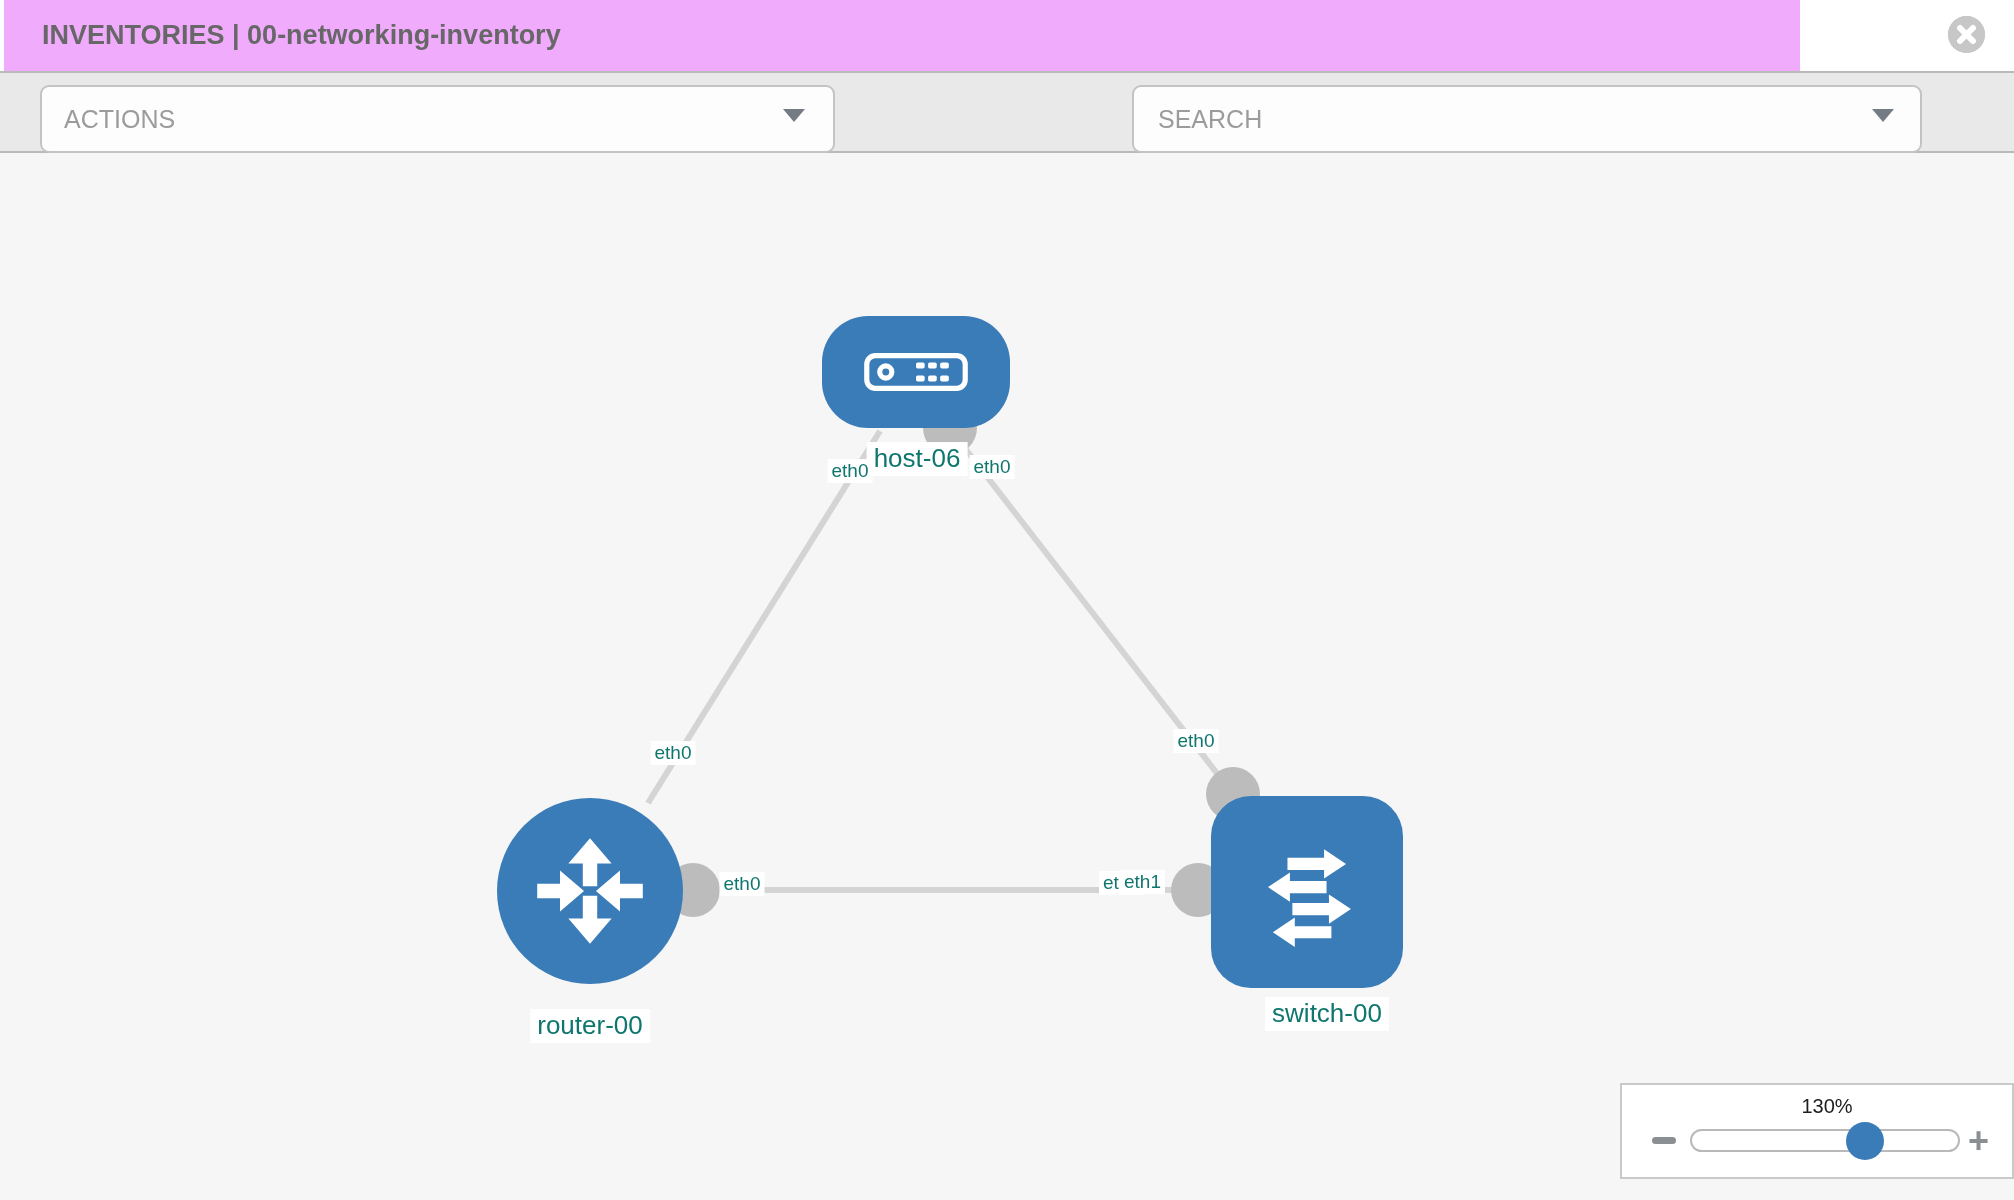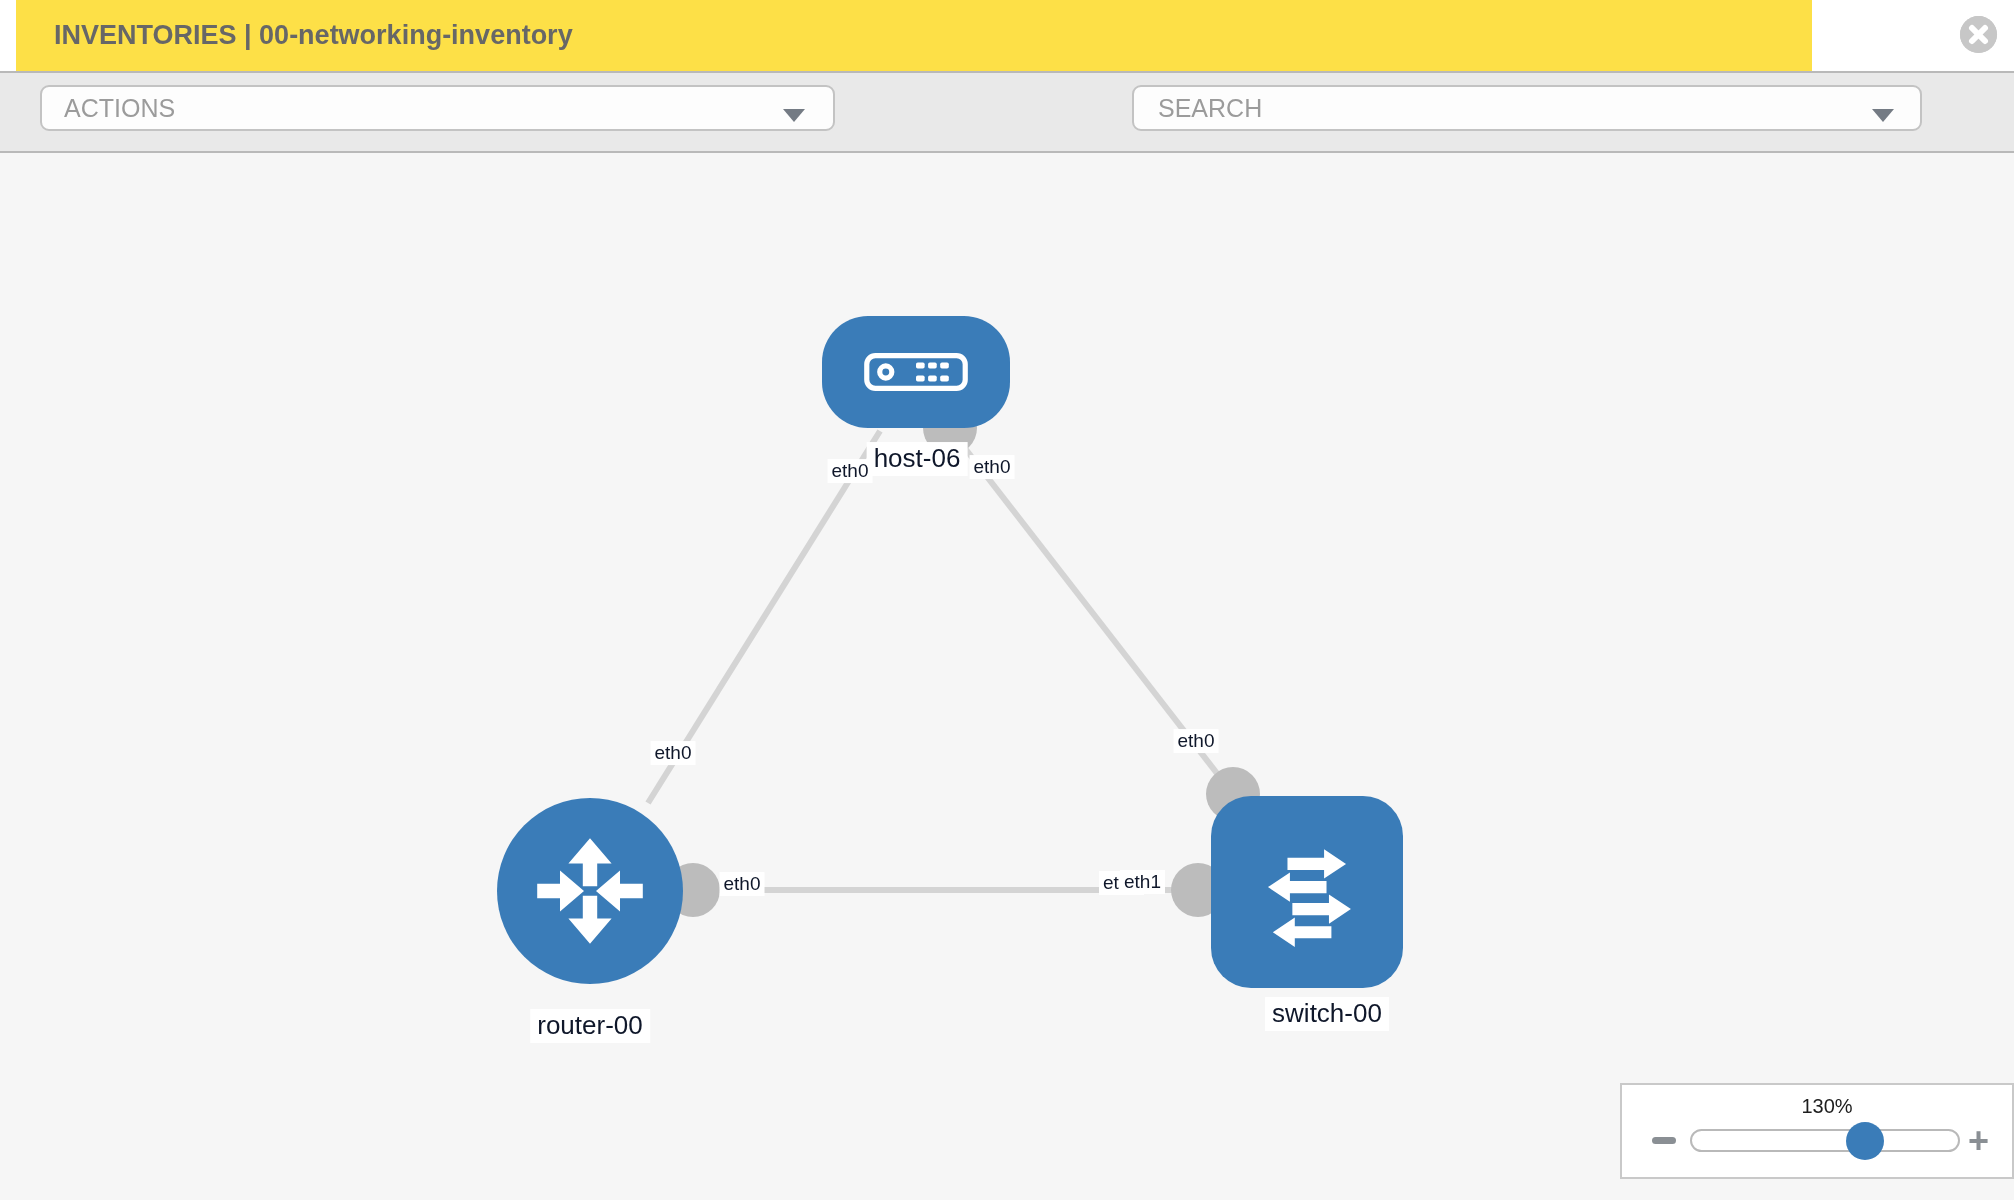--- a/index.html
+++ b/index.html
@@ -3,38 +3,38 @@
 <meta charset="utf-8">
 <style>
   html,body{margin:0;padding:0;}
   body{
     width:2014px;height:1200px;overflow:hidden;position:relative;
     font-family:"Liberation Sans","DejaVu Sans",sans-serif;
     background:#ffffff;
   }
   
   .header{
-    position:absolute;left:16px;top:0;width:1796px;height:71px;background:#fde047;
+    position:absolute;left:4px;top:0;width:1796px;height:71px;background:#f0abfc;
     display:flex;align-items:center;
   }
   .header-title{
     margin-left:38px;font-size:27px;font-weight:bold;color:#676767;letter-spacing:0;
   }
   .close-btn{
     position:absolute;left:1944px;top:16px;width:37px;height:37px;border-radius:50%;
     background:#c7c7c7;display:flex;align-items:center;justify-content:center;cursor:pointer;
   }
   
   .toolbar{
     position:absolute;left:0;top:71px;width:2014px;height:82px;background:#e9e9e9;
     border-top:2px solid #b9b9b9;border-bottom:2px solid #b9b9b9;box-sizing:border-box;
   }
   .select-box{
     position:absolute;background:#fdfdfd;border:2px solid #c3c3c3;border-radius:9px;
-    height:46px;box-sizing:border-box;display:flex;align-items:center;
+    height:68px;box-sizing:border-box;display:flex;align-items:center;
   }
   .select-box .sel-text{
     margin-left:22px;font-size:25px;color:#9b9b9b;
   }
   .caret{
     position:absolute;width:0;height:0;border-left:11px solid transparent;
     border-right:11px solid transparent;border-top:13px solid #747b84;
   }
   .actions-select{left:40px;top:12px;width:795px;}
   .actions-select .caret{right:28px;top:22px;}
@@ -54,21 +54,21 @@
   }
   .graph-svg{position:absolute;left:0;top:0;z-index:1;}
   .node{
     position:absolute;background:#3a7cb8;z-index:3;display:flex;
     align-items:center;justify-content:center;cursor:pointer;
   }
   .node-host{left:822px;top:163px;width:188px;height:112px;border-radius:46px;}
   .node-router{left:497px;top:645px;width:186px;height:186px;border-radius:50%;}
   .node-switch{left:1211px;top:643px;width:192px;height:192px;border-radius:40px;}
   .lbl{
-    position:absolute;background:#ffffff;color:#0f172a;z-index:5;white-space:nowrap;
+    position:absolute;background:#ffffff;color:#0f766e;z-index:5;white-space:nowrap;
     line-height:1.15;
   }
   .lbl-node{font-size:26px;padding:2px 7px;transform:translate(-50%,-50%);}
   .lbl-if{font-size:19px;padding:1px 4px;transform:translate(-50%,-50%);}
   .lbl-if-abs{font-size:19px;padding:1px 4px;}
   
   .zoom-panel{
     position:absolute;left:1620px;top:930px;width:394px;height:96px;background:#ffffff;
     border:2px solid #c9c9c9;box-sizing:border-box;z-index:10;
   }

